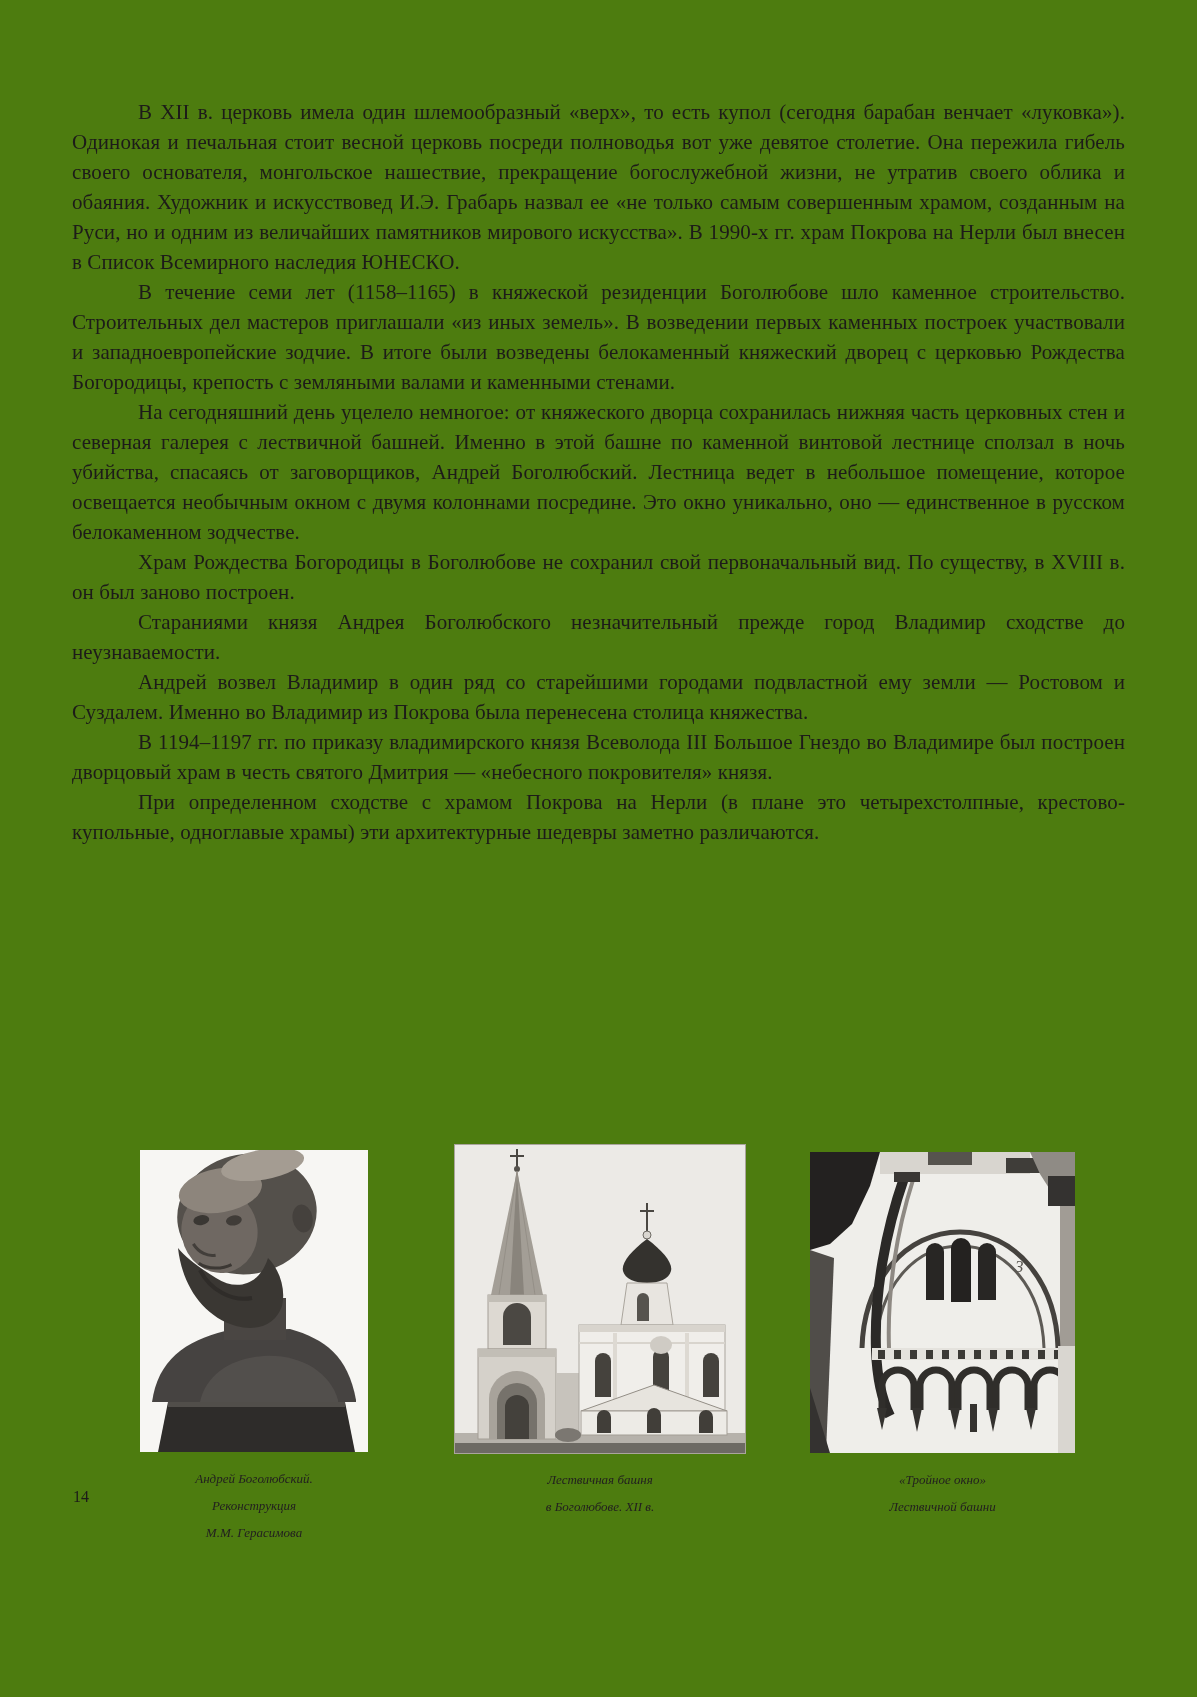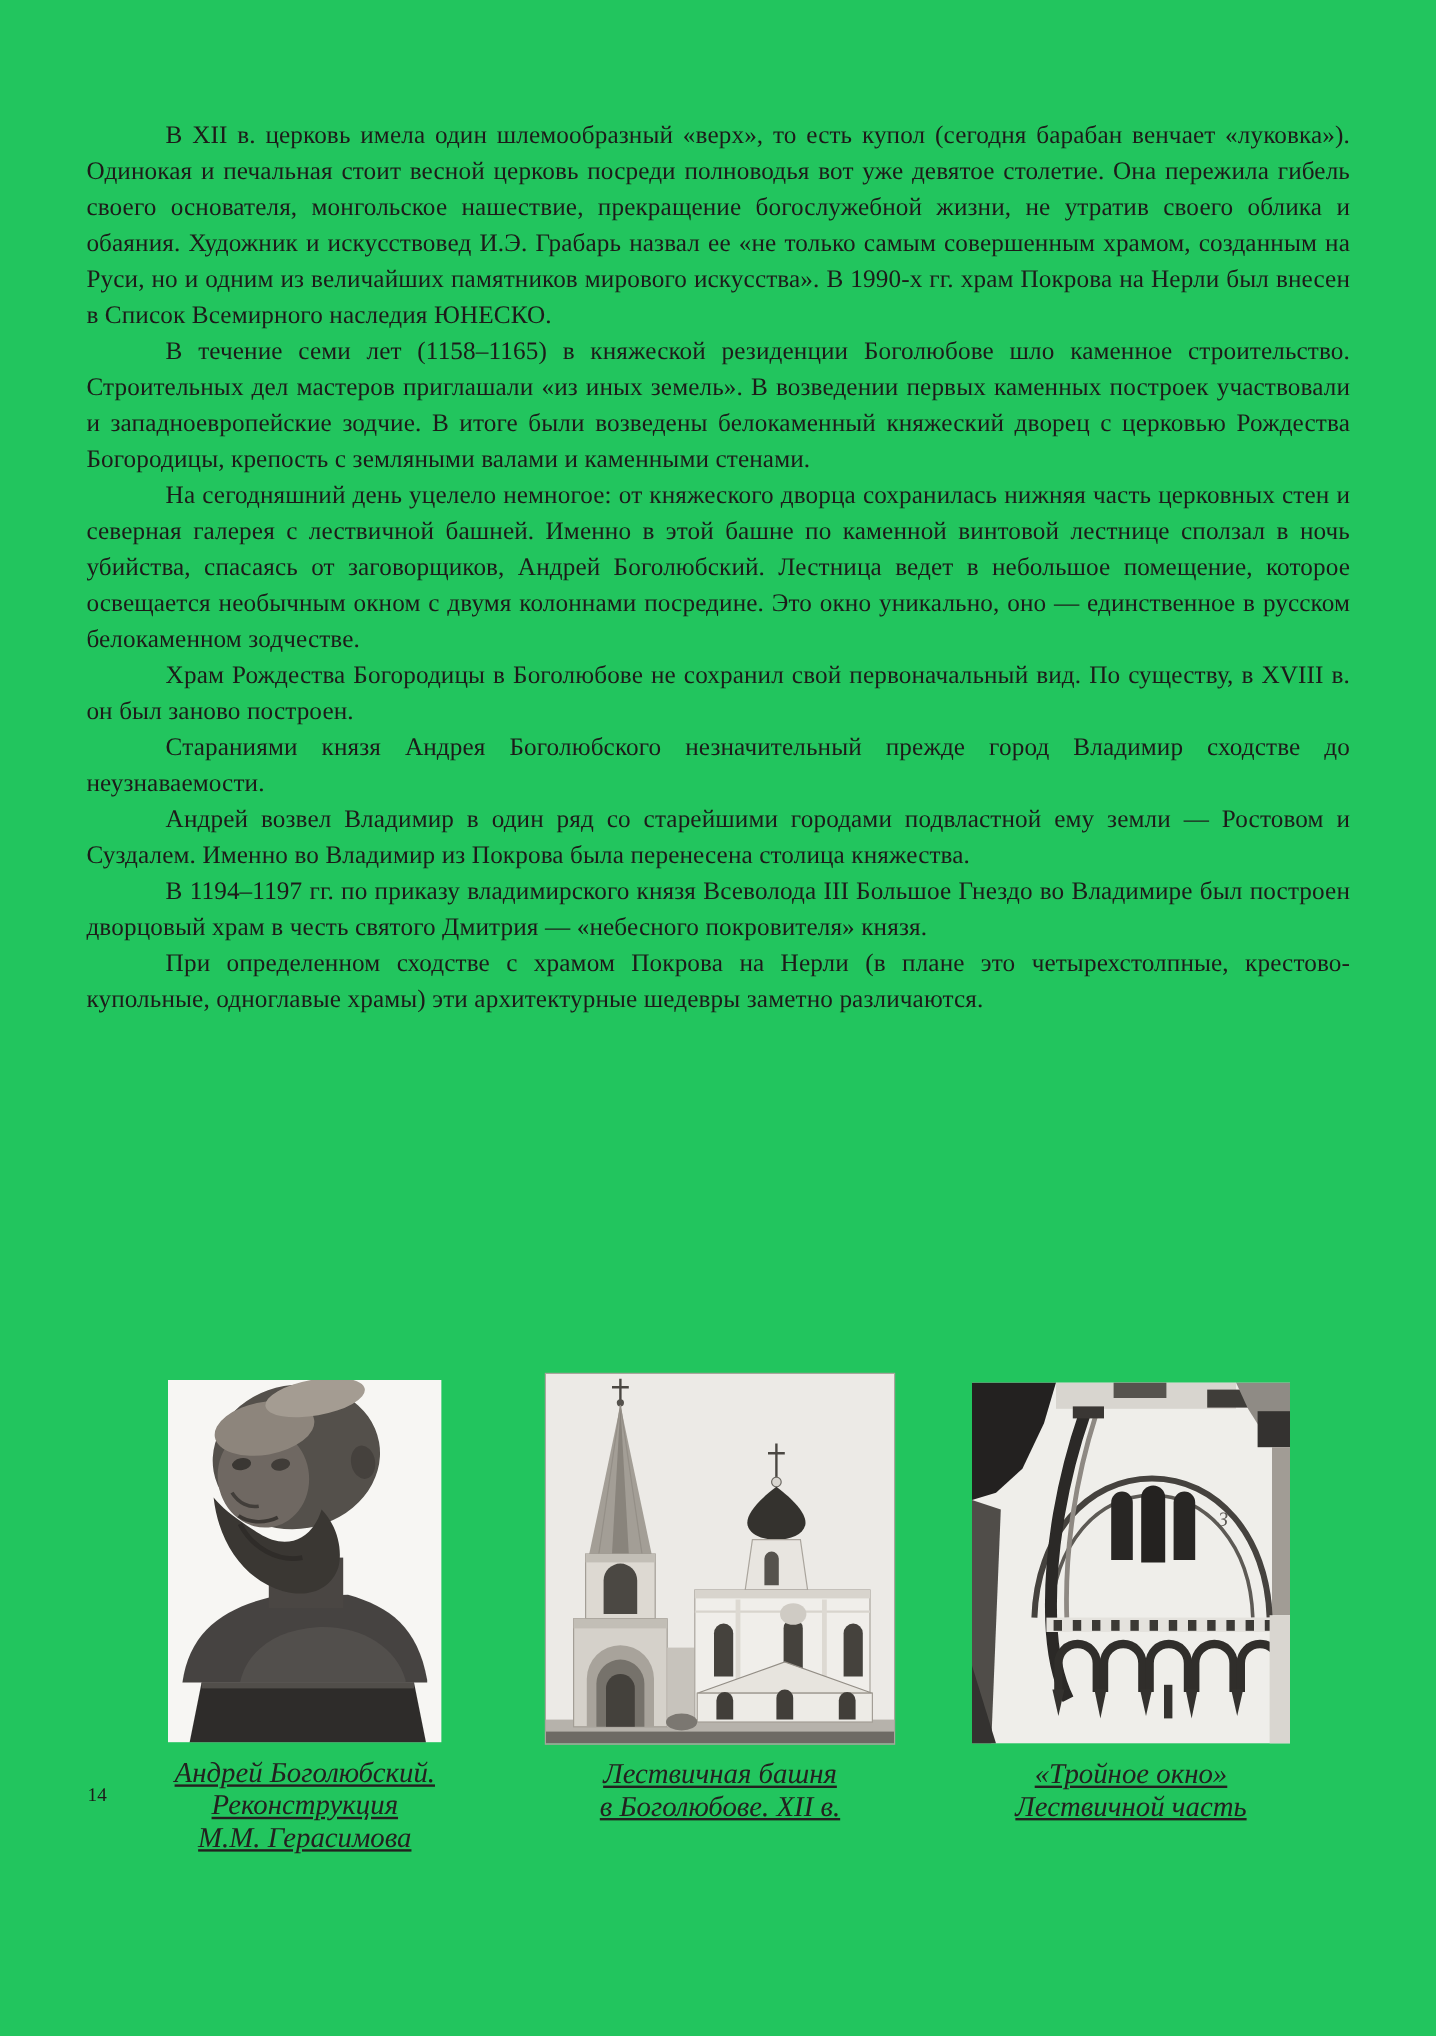--- a/index.html
+++ b/index.html
@@ -4,34 +4,34 @@
 <style>
   html,body{margin:0;padding:0;}
   body{
     width:1197px;height:1697px;
     background:#ffffff;
     font-family:"Liberation Serif","DejaVu Serif",serif;
     color:#1d1b19;
     position:relative;
     overflow:hidden;
   }
-  .page{position:absolute;inset:0;background:#22c55e;}
+  .page{position:absolute;inset:0;background:#4d7c0f;}
   .text-block{
     position:absolute;left:72px;top:97px;width:1053px;
     font-size:21px;line-height:30px;text-align:justify;
     letter-spacing:0.1px;
   }
   .text-block p{margin:0;text-indent:66px;}
   figure{position:absolute;margin:0;padding:0;}
   .photo{display:block;}
   .photo-bordered{outline:1px solid #aaa59d;}
   figcaption{
     margin-top:13px;
-    font-style:italic;font-size:24px;line-height:27px;
-    text-align:center;color:#23211f;text-decoration:underline;
+    font-style:italic;font-size:13px;line-height:27px;
+    text-align:center;color:#23211f;
   }
   figcaption span{display:block;}
   .page-number{
     position:absolute;left:73px;top:1488px;
     font-size:16px;color:#1d1b19;
   }
 </style>
 </head>
 <body>
 
@@ -197,19 +197,19 @@
         <polygon points="251,256 261,256 256,276"></polygon>
         <rect x="160" y="252" width="7" height="28"></rect>
       </g>
 
       <path d="M0,98 L24,106 L16,301 L0,301 Z" fill="#504d49"></path>
       <path d="M0,236 L20,301 L0,301 Z" fill="#343230"></path>
       <rect x="248" y="194" width="17" height="107" fill="#d9d6d0"></rect>
     </svg>
     <figcaption>
       <span>«Тройное окно»</span>
-      <span>Лествичной часть</span>
+      <span>Лествичной башни</span>
     </figcaption>
   </figure>
 
   <div class="page-number">14</div>
 
 </div>
 
 </body></html>

